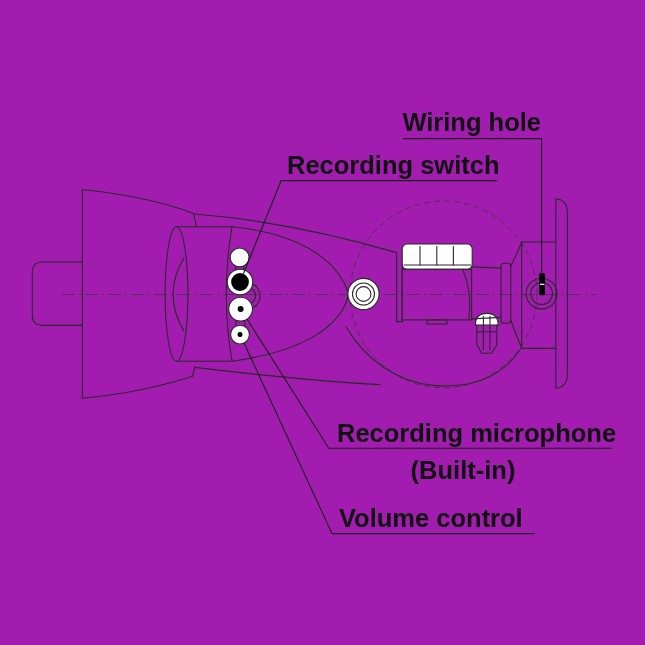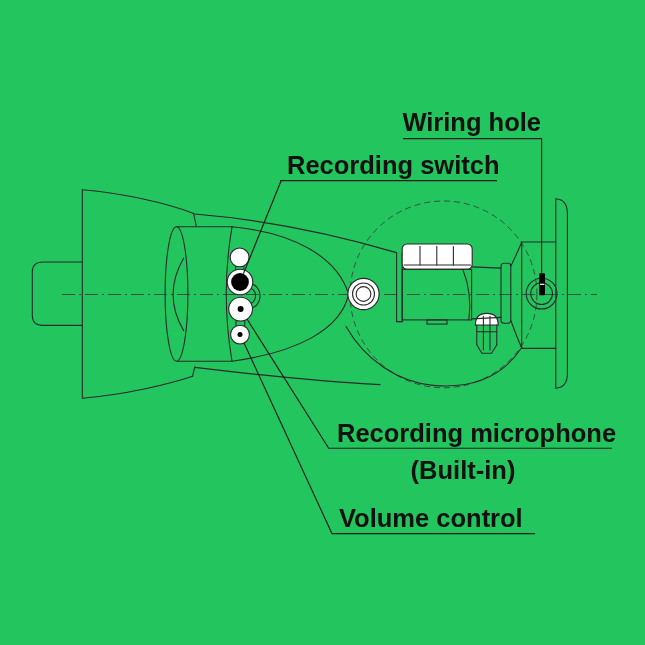--- a/index.html
+++ b/index.html
@@ -1,16 +1,16 @@
 <!DOCTYPE html>
 <html><head>
 <meta charset="utf-8">
 <style>
   html,body{margin:0;padding:0;background:#fff;}
-  .canvas{position:relative;width:645px;height:645px;background:#22c55e;overflow:hidden;
+  .canvas{position:relative;width:645px;height:645px;background:#a21caf;overflow:hidden;
           font-family:"Liberation Sans",sans-serif;}
   svg{position:absolute;left:0;top:0;}
   .ln{stroke:#2b2b2b;stroke-width:1.1;fill:none;stroke-linecap:round;}
   .thin{stroke:#3a3a3a;stroke-width:0.85;fill:none;}
   .lead{stroke:#1e1e1e;stroke-width:1.15;fill:none;stroke-linecap:butt;}
   .lbl{fill:#111111;font-weight:bold;font-size:25.5px;font-family:"Liberation Sans",sans-serif;}
   .wfill{fill:#ffffff;}
   .bfill{fill:#000000;stroke:none;}
 </style>
 </head>

